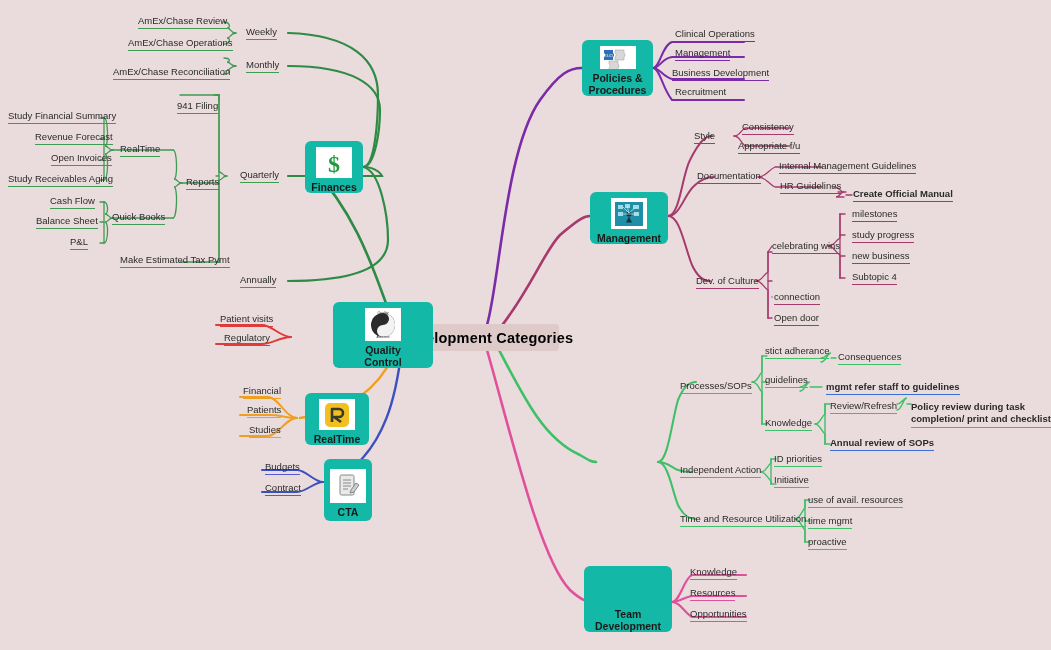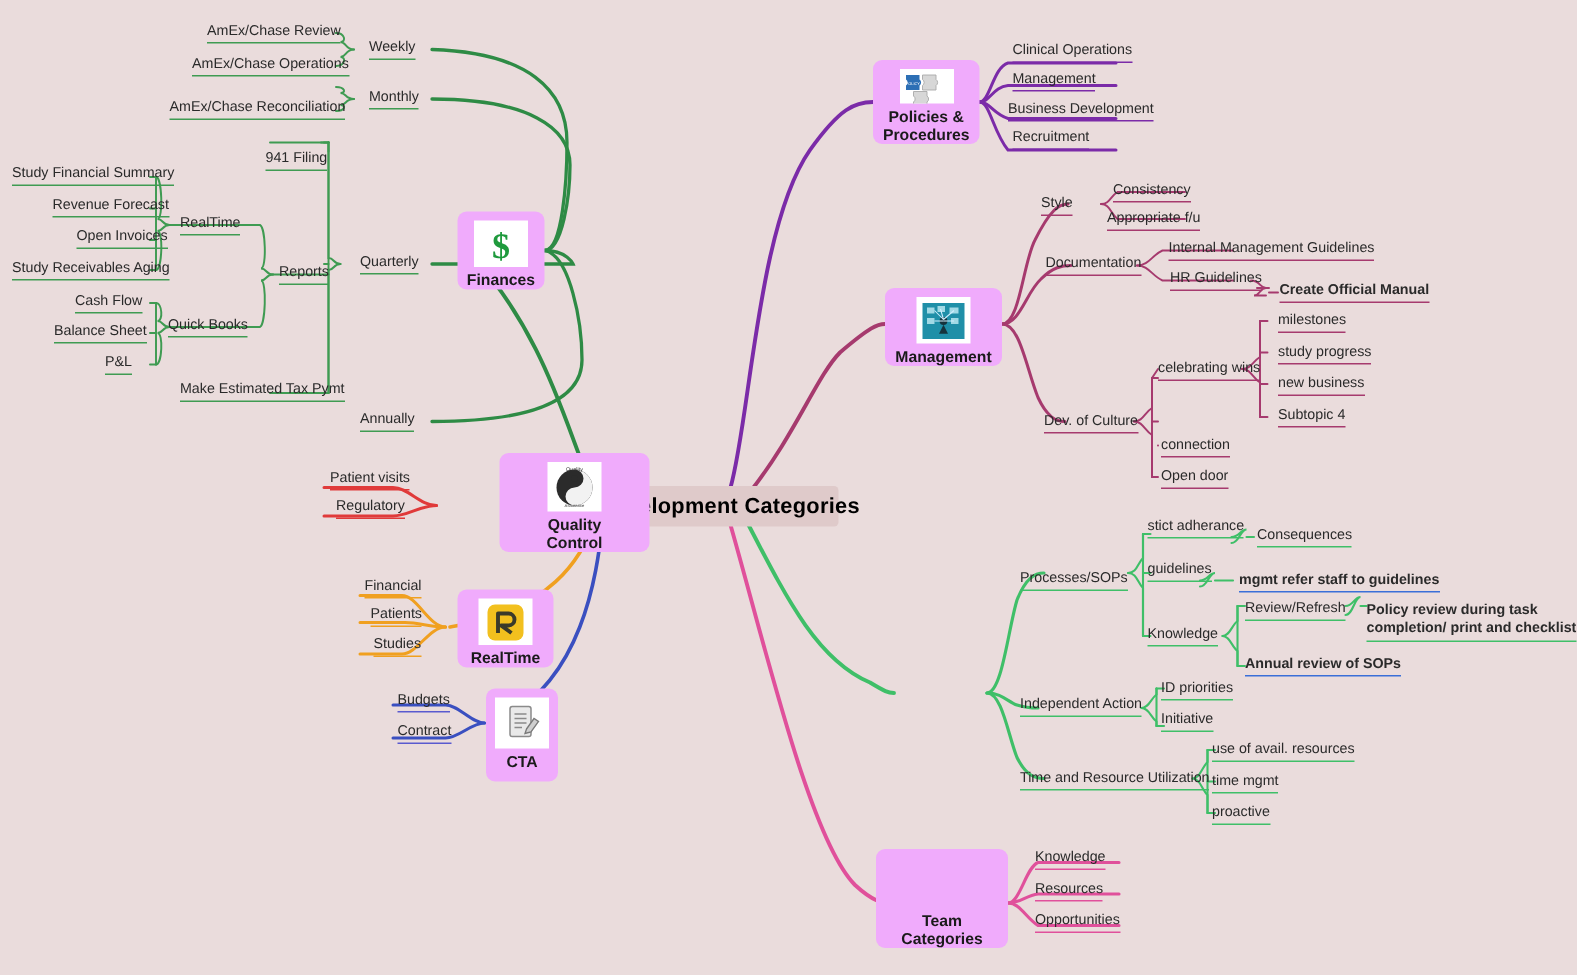--- a/index.html
+++ b/index.html
@@ -27,23 +27,23 @@
     color:#000000;
     font-weight:bold;
     font-size:14.5px;
     letter-spacing:.2px;
     display:flex;align-items:center;justify-content:center;
     text-align:center;
     padding-left:23px;
   }
   
   .pic{
-    background:#f0abfc;
+    background:#14b8a6;
     border-radius:6px;
-    display:flex;flex-direction:column;align-items:center;justify-content:flex-start;
+    display:flex;flex-direction:column;align-items:center;justify-content:center;
     padding-top:6px;
   }
   .pic .cap{
     font-size:10.5px;font-weight:bold;color:#1a1a1a;
     text-align:center;line-height:12px;margin-top:3px;
     white-space:normal;
   }
   .icon-box{
     width:36px;height:34px;background:#fff;
     display:flex;align-items:center;justify-content:center;
@@ -573,21 +573,21 @@
         </g>
         <rect x="13" y="5" width="8" height="5" rx="1" fill="#4aa84a"></rect>
         <rect x="3" y="13" width="8" height="5" rx="1" fill="#9bd44e"></rect>
         <rect x="23" y="13" width="8" height="5" rx="1" fill="#4a90d9"></rect>
         <rect x="13" y="22" width="8" height="6" rx="1" fill="#8a5ec0"></rect>
         <circle cx="17" cy="16" r="3.2" fill="#d83a3a"></circle>
       </svg>
     </span>
     <span class="cap">
       <span>Team</span><br>
-      <span>Categories</span>
+      <span>Development</span>
     </span>
   </div>
   <div class="topic ulpk" style="left:690px;top:566px;">
     <span class="t">Knowledge</span>
     </div>
   <div class="topic ulpk" style="left:690px;top:587px;">
     <span class="t">Resources</span>
     </div>
   <div class="topic ulpk" style="left:690px;top:608px;">
     <span class="t">Opportunities</span>

